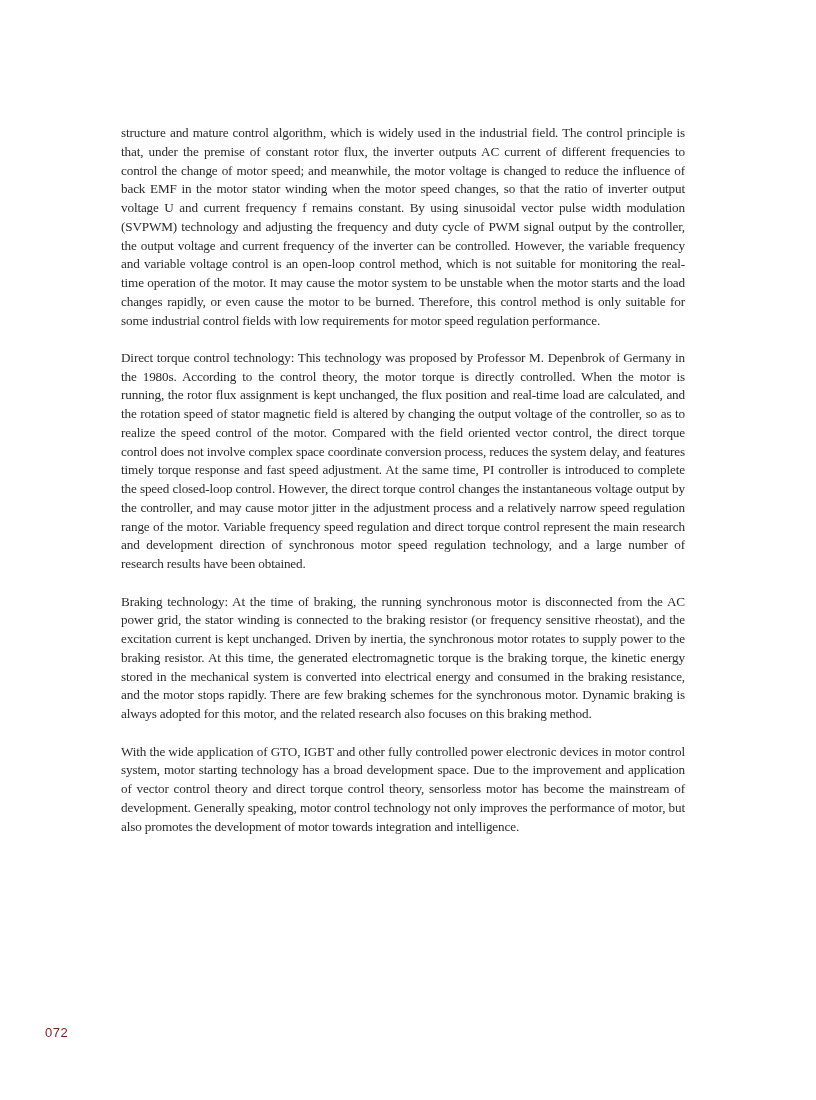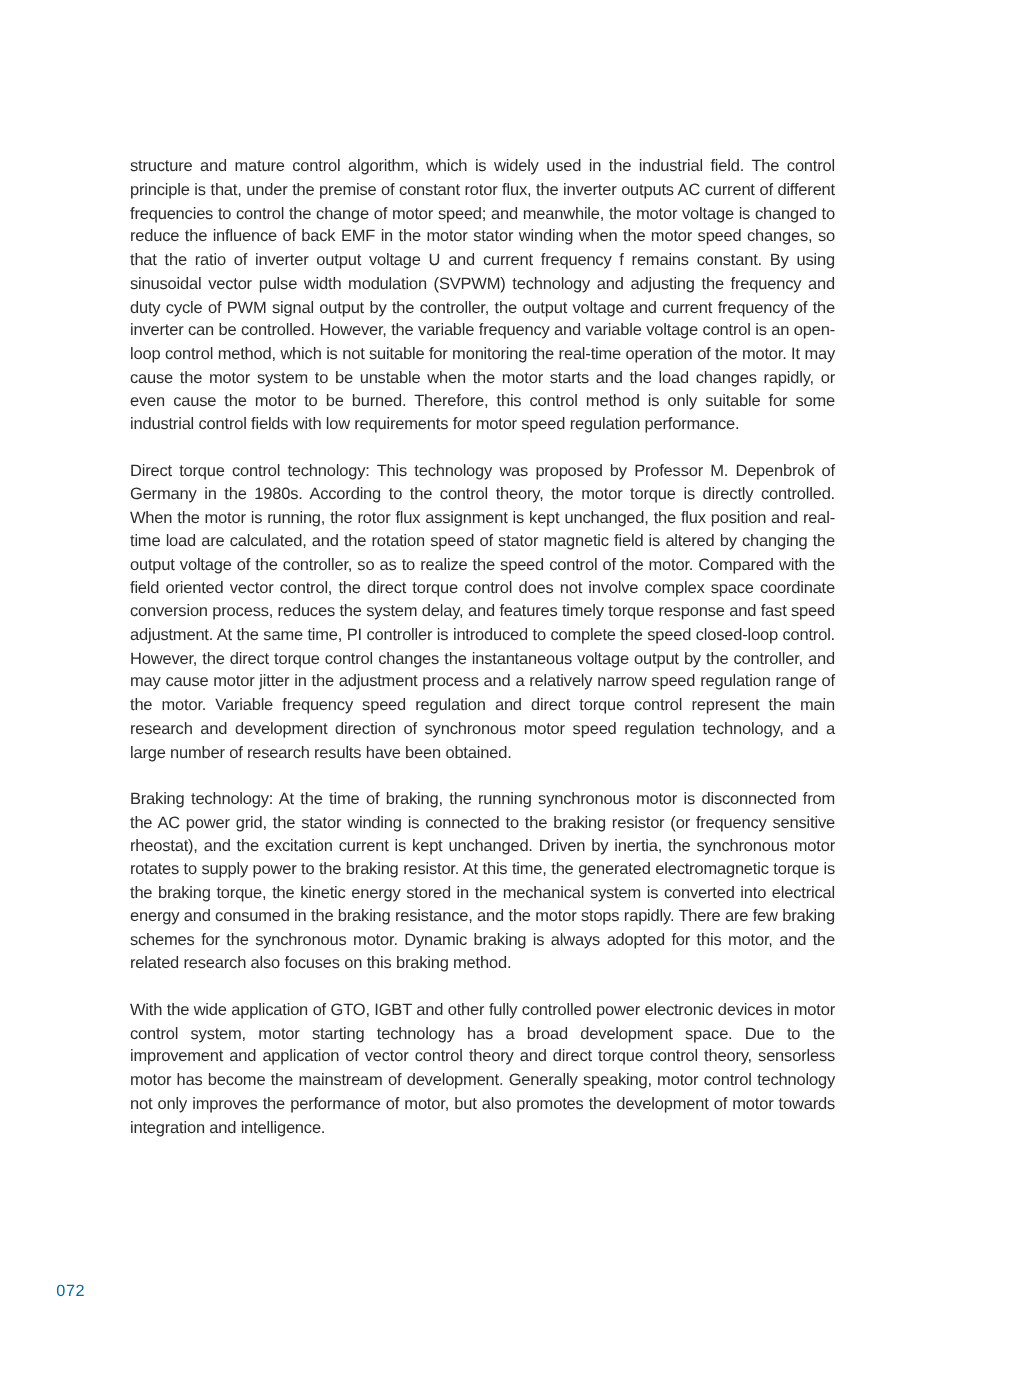--- a/index.html
+++ b/index.html
@@ -10,39 +10,40 @@
     body {
       width: 816px;
       height: 1100px;
       position: relative;
       overflow: hidden;
       font-family: "Liberation Sans", sans-serif;
       color: #2b2b2b;
     }
     .page-body {
       position: absolute;
-      left: 104px;
+      left: 121px;
       top: 124px;
       width: 564px;
+      font-family: Liberation Serif, serif;
     }
     .paragraph {
       margin: 0 0 18.7px 0;
       font-size: 13.2px;
       line-height: 18.75px;
       text-align: justify;
       letter-spacing: -0.15px;
       word-spacing: 0px;
     }
     .page-number {
       position: absolute;
       left: 45px;
       top: 1025px;
       font-size: 13px;
       letter-spacing: 0.5px;
-      color: #0369a1;
+      color: #7f1d1d;
     }
   </style>
 </head>
 <body>
 
 <div class="page-body">
   <p class="paragraph">structure and mature control algorithm, which is widely used in the industrial field. The control principle is that, under the premise of constant rotor flux, the inverter outputs AC current of different frequencies to control the change of motor speed; and meanwhile, the motor voltage is changed to reduce the influence of back EMF in the motor stator winding when the motor speed changes, so that the ratio of inverter output voltage U and current frequency f remains constant. By using sinusoidal vector pulse width modulation (SVPWM) technology and adjusting the frequency and duty cycle of PWM signal output by the controller, the output voltage and current frequency of the inverter can be controlled. However, the variable frequency and variable voltage control is an open-loop control method, which is not suitable for monitoring the real-time operation of the motor. It may cause the motor system to be unstable when the motor starts and the load changes rapidly, or even cause the motor to be burned. Therefore, this control method is only suitable for some industrial control fields with low requirements for motor speed regulation performance.</p>
   <p class="paragraph">Direct torque control technology: This technology was proposed by Professor M. Depenbrok of Germany in the 1980s. According to the control theory, the motor torque is directly controlled. When the motor is running, the rotor flux assignment is kept unchanged, the flux position and real-time load are calculated, and the rotation speed of stator magnetic field is altered by changing the output voltage of the controller, so as to realize the speed control of the motor. Compared with the field oriented vector control, the direct torque control does not involve complex space coordinate conversion process, reduces the system delay, and features timely torque response and fast speed adjustment. At the same time, PI controller is introduced to complete the speed closed-loop control. However, the direct torque control changes the instantaneous voltage output by the controller, and may cause motor jitter in the adjustment process and a relatively narrow speed regulation range of the motor. Variable frequency speed regulation and direct torque control represent the main research and development direction of synchronous motor speed regulation technology, and a large number of research results have been obtained.</p>
   <p class="paragraph">Braking technology: At the time of braking, the running synchronous motor is disconnected from the AC power grid, the stator winding is connected to the braking resistor (or frequency sensitive rheostat), and the excitation current is kept unchanged. Driven by inertia, the synchronous motor rotates to supply power to the braking resistor. At this time, the generated electromagnetic torque is the braking torque, the kinetic energy stored in the mechanical system is converted into electrical energy and consumed in the braking resistance, and the motor stops rapidly. There are few braking schemes for the synchronous motor. Dynamic braking is always adopted for this motor, and the related research also focuses on this braking method.</p>
   <p class="paragraph">With the wide application of GTO, IGBT and other fully controlled power electronic devices in motor control system, motor starting technology has a broad development space. Due to the improvement and application of vector control theory and direct torque control theory, sensorless motor has become the mainstream of development. Generally speaking, motor control technology not only improves the performance of motor, but also promotes the development of motor towards integration and intelligence.</p>

